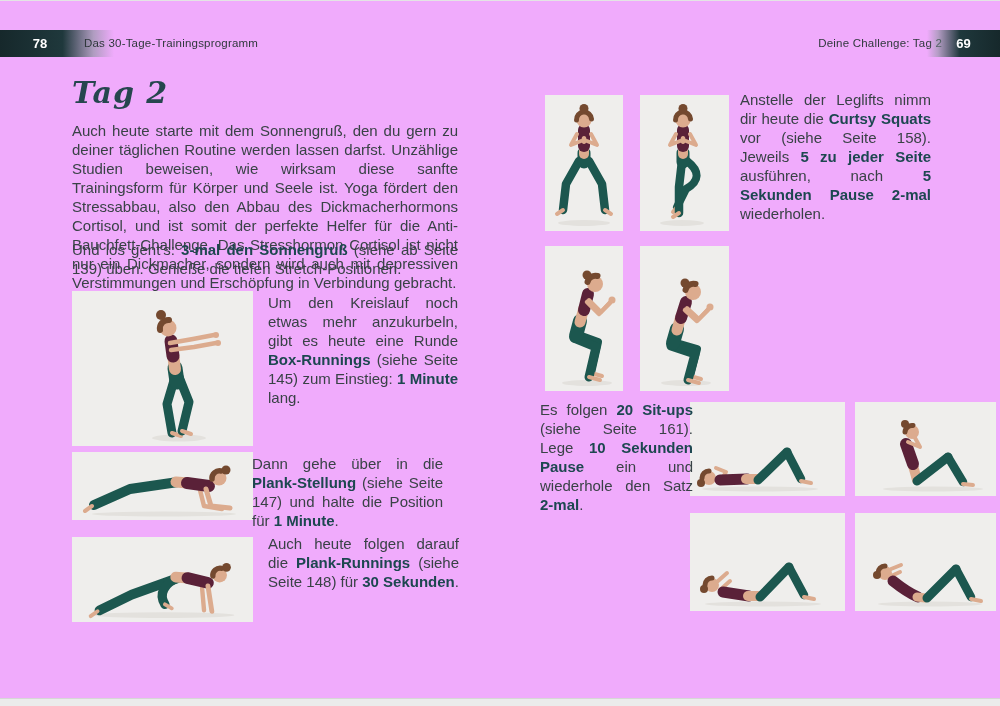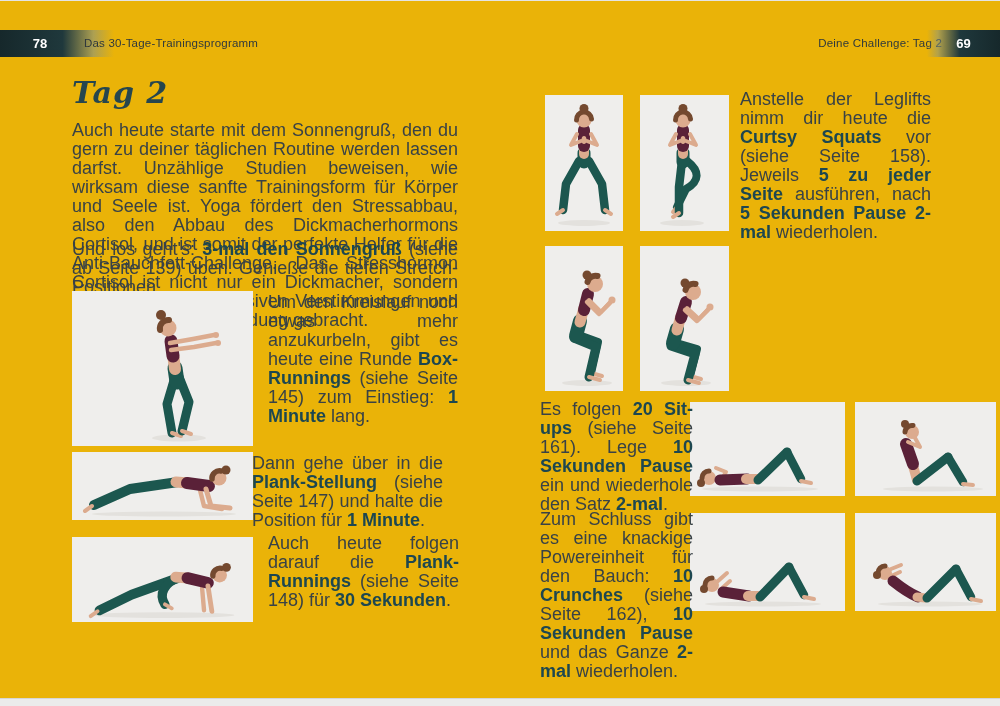--- a/index.html
+++ b/index.html
@@ -1,35 +1,35 @@
 <!DOCTYPE html>
 <html><head>
 <meta charset="utf-8">
 <style>
   html,body{margin:0;padding:0;background:#fff;}
   #book{
-    position:relative;width:1000px;height:706px;background:#eab308;overflow:hidden;
+    position:relative;width:1000px;height:706px;background:#f0abfc;overflow:hidden;
     font-family:"Liberation Sans",sans-serif;color:#394246;
     border-top:1px solid #e4e4e4;box-sizing:border-box;padding-left:13px;
   }
   
   .pagenum-box{position:absolute;top:29px;height:27px;display:flex;align-items:center;color:#fff;font-weight:bold;font-size:13px;}
   #box-left{left:0;width:114px;background:linear-gradient(90deg,#16282b 0%,#1f383c 55%,rgba(122,144,143,.55) 82%,rgba(255,255,255,0) 100%);}
   #box-left span{width:80px;text-align:center;}
   #box-right{left:927px;width:73px;background:linear-gradient(270deg,#16282b 0%,#1f383c 55%,rgba(122,144,143,.5) 85%,rgba(255,255,255,0) 100%);justify-content:center;}
   .header-label{position:absolute;top:36px;font-size:11.5px;color:#2f383c;letter-spacing:.2px;}
   #hl-left{left:84px;}
   #hl-right{left:714px;width:228px;text-align:right;}
   
   #title{
     position:absolute;left:72px;top:74px;width:386px;text-align:left;
     font-family:"DejaVu Serif",serif;font-weight:bold;font-size:30px;color:#26464e;letter-spacing:1px;font-style:italic;
   }
   
-  .para{position:absolute;font-size:18px;line-height:19px;text-align:justify;color:#394246;}
+  .para{position:absolute;font-size:15px;line-height:19px;text-align:justify;color:#394246;}
   .para .b{font-weight:bold;color:#1d4750;}
   #t-intro{left:72px;top:120px;width:386px;}
   #t-letsgo{left:72px;top:239px;width:386px;}
   #t-box{left:268px;top:292px;width:190px;}
   #t-plank{left:252px;top:453px;width:191px;}
   #t-plankrun{left:268px;top:533px;width:191px;}
   #t-curtsy{left:740px;top:89px;width:191px;}
   #t-rounds{left:740px;top:242px;width:193px;}
   #t-situps{left:540px;top:399px;width:153px;}
   #t-crunches{left:540px;top:509px;width:153px;}
@@ -265,16 +265,15 @@
       <path class="sk" d="M116,86 L126,88" stroke-width="4"></path>
     </svg>
   </div>
 
   <div class="para" id="t-box"><span>Um den Kreislauf noch etwas mehr anzukurbeln, gibt es heute eine Runde </span><span class="b">Box-Runnings</span><span> (siehe Seite 145) zum Einstieg: </span><span class="b">1 Minute</span><span> lang.</span></div>
   <div class="para" id="t-plank"><span>Dann gehe über in die </span><span class="b">Plank-Stellung</span><span> (siehe Seite 147) und halte die Position für </span><span class="b">1 Minute</span><span>.</span></div>
   <div class="para" id="t-plankrun"><span>Auch heute folgen darauf die </span><span class="b">Plank-Runnings</span><span> (siehe Seite 148) für </span><span class="b">30 Sekunden</span><span>.</span></div>
 
   <div class="para" id="t-curtsy"><span>Anstelle der Leglifts nimm dir heute die </span><span class="b">Curtsy Squats</span><span> vor (siehe Seite 158). Jeweils </span><span class="b">5 zu jeder Seite</span><span> ausführen, nach </span><span class="b">5 Sekunden Pause 2-mal</span><span> wiederholen.</span></div>
   <div class="para" id="t-situps"><span>Es folgen </span><span class="b">20 Sit-ups</span><span> (siehe Seite 161). Lege </span><span class="b">10 Sekunden Pause</span><span> ein und wiederhole den Satz </span><span class="b">2-mal</span><span>.</span></div>
-  <div class="para" id="t-crunches"><span>Zum Schluss gibt es eine knackige Powereinheit für den Bauch: </span><span class="b">10 Crunches</span><span> (siehe Seite 162), </span><span class="b">10 Sekunden Pause</span><span> und das Ganze </span><span class="b">2-mal</span><span> wiederholen.</span></div>
 
   <div id="footer"></div>
 </div>
 
 </body></html>

